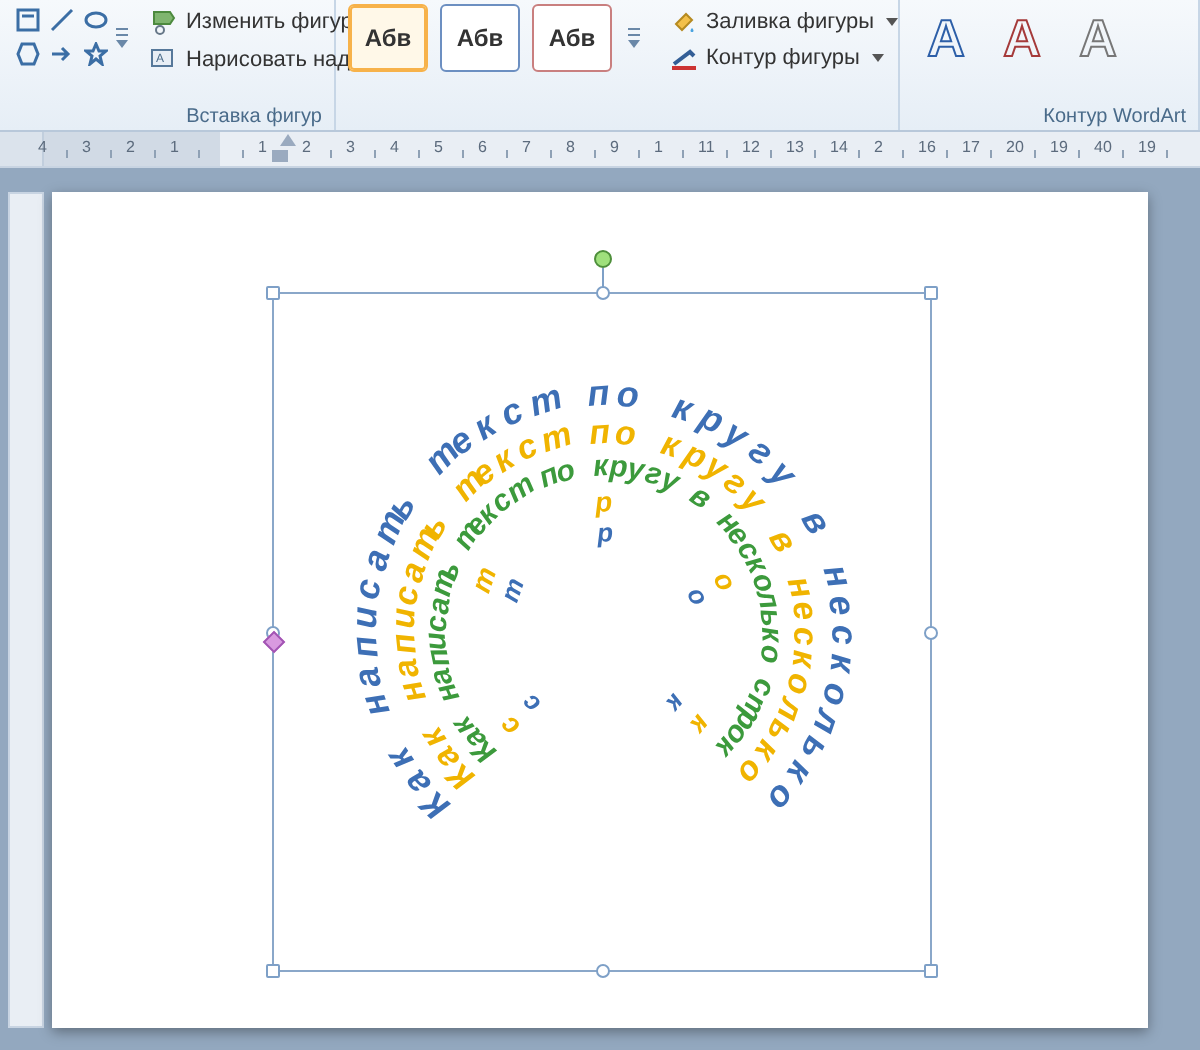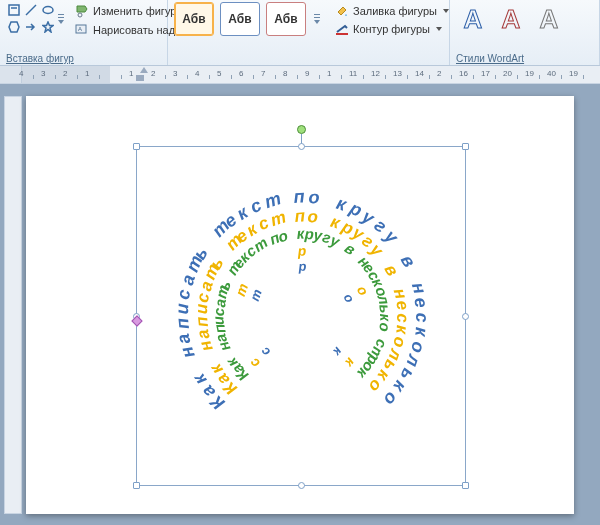--- a/index.html
+++ b/index.html
@@ -1,19 +1,19 @@
 <!DOCTYPE html>
 <html><head>
 <meta charset="utf-8">
 <style>
   *{box-sizing:border-box;margin:0;padding:0;font-family:"Segoe UI",Tahoma,sans-serif;}
   body{background:#fff;width:600px;height:525px;overflow:hidden;font-size:11px;color:#333;}
   .ribbon{display:flex;align-items:stretch;height:66px;background:linear-gradient(#f6f9fc,#e6eef6);border-bottom:1px solid #b8c8da;}
   .group{display:flex;flex-direction:column;justify-content:space-between;padding:2px 6px 1px 6px;border-right:1px solid #c7d6e6;position:relative;}
-  .group-label{text-align:left;font-size:10px;color:#4a6b8a;padding-top:2px;text-decoration:underline;}
+  .group-label{text-align:right;font-size:10px;color:#4a6b8a;padding-top:2px;}
   .ins-shapes{display:flex;gap:2px;}
   .shape-grid{display:grid;grid-template-columns:repeat(3,16px);grid-template-rows:repeat(2,16px);gap:1px;}
   .sg{width:16px;height:16px;border-radius:2px;display:flex;align-items:center;justify-content:center;}
   .sg svg{width:12px;height:12px;stroke:#3b6ea5;fill:none;stroke-width:1.5;}
   .mini-more{width:10px;height:34px;display:flex;flex-direction:column;align-items:center;justify-content:center;gap:2px;}
   .mini-more .bar{width:6px;height:1px;background:#6a88a8;}
   .mini-more .tri{width:0;height:0;border-left:3px solid transparent;border-right:3px solid transparent;border-top:4px solid #6a88a8;}
   .btn-row{display:flex;flex-direction:column;gap:1px;margin-left:4px;}
   .rbtn{display:flex;align-items:center;gap:4px;padding:1px 4px;border:1px solid transparent;border-radius:2px;white-space:nowrap;}
   .rbtn .ic{width:14px;height:14px;flex:0 0 14px;}
@@ -158,21 +158,21 @@
       <div class="wa wa1">
           <span>A</span>
         </div>
       <div class="wa wa2">
           <span>A</span>
         </div>
       <div class="wa wa3">
           <span>A</span>
         </div>
     </div>
-    <div class="group-label">Стили WordArt</div>
+    <div class="group-label">Контур WordArt</div>
   </div>
 </div>
 
 <div class="ruler-wrap">
   <div class="ruler-left"></div>
   <div class="ruler" id="hruler">
       <div class="neg" style="width: 88px;"></div>
       <div class="tick" style="left: -3px;">4</div>
       <div class="mark" style="left: 11px;"></div>
       <div class="tick" style="left: 19px;">3</div>

